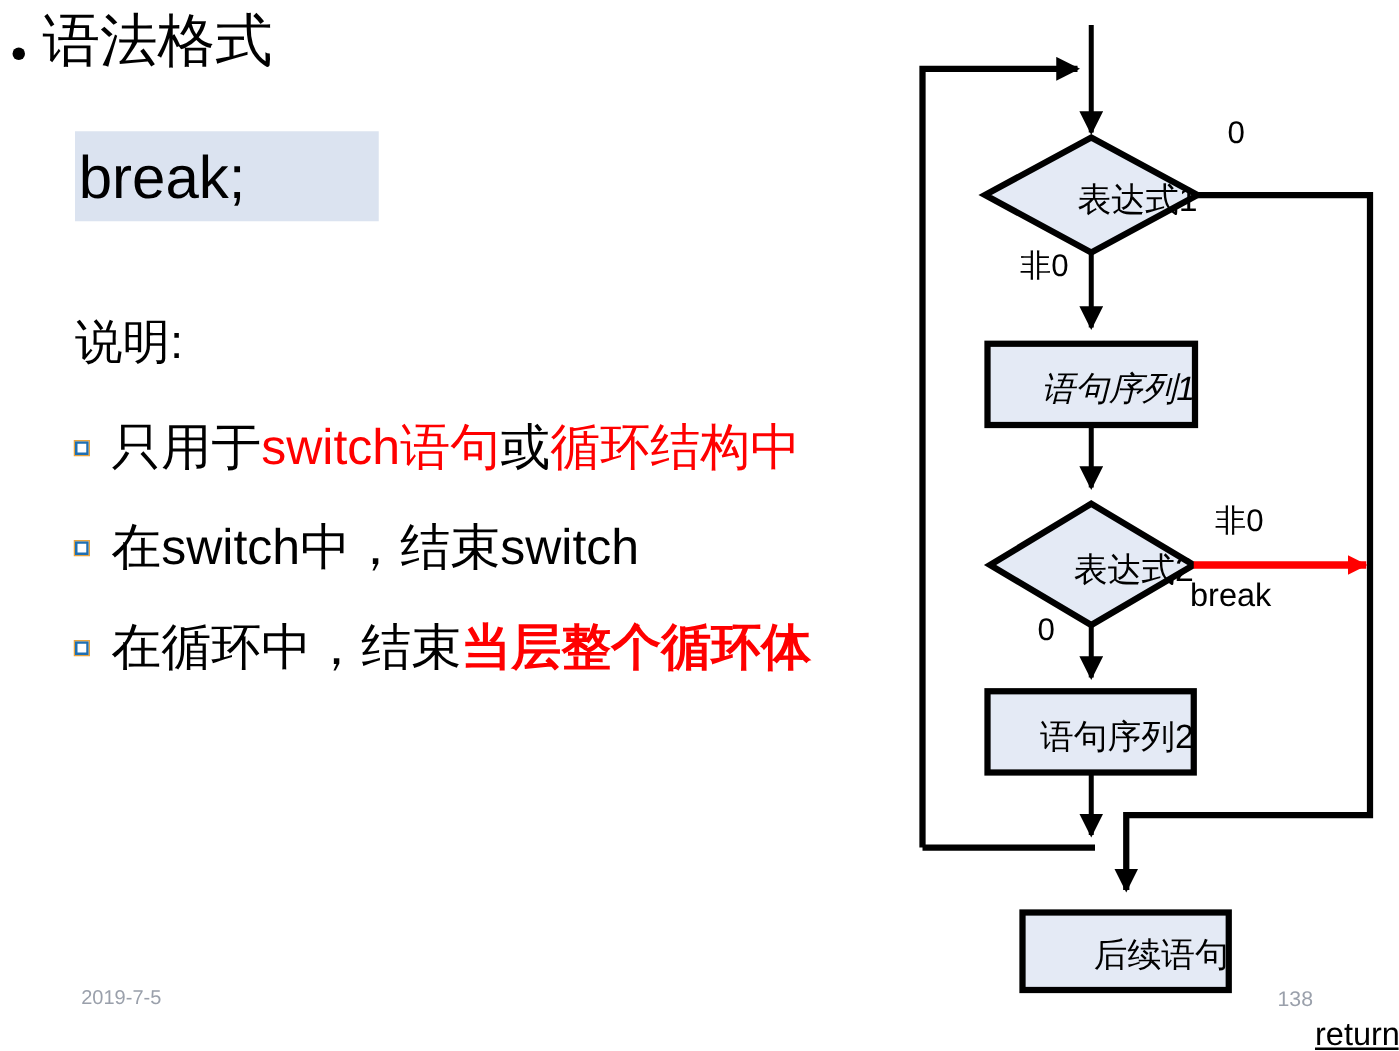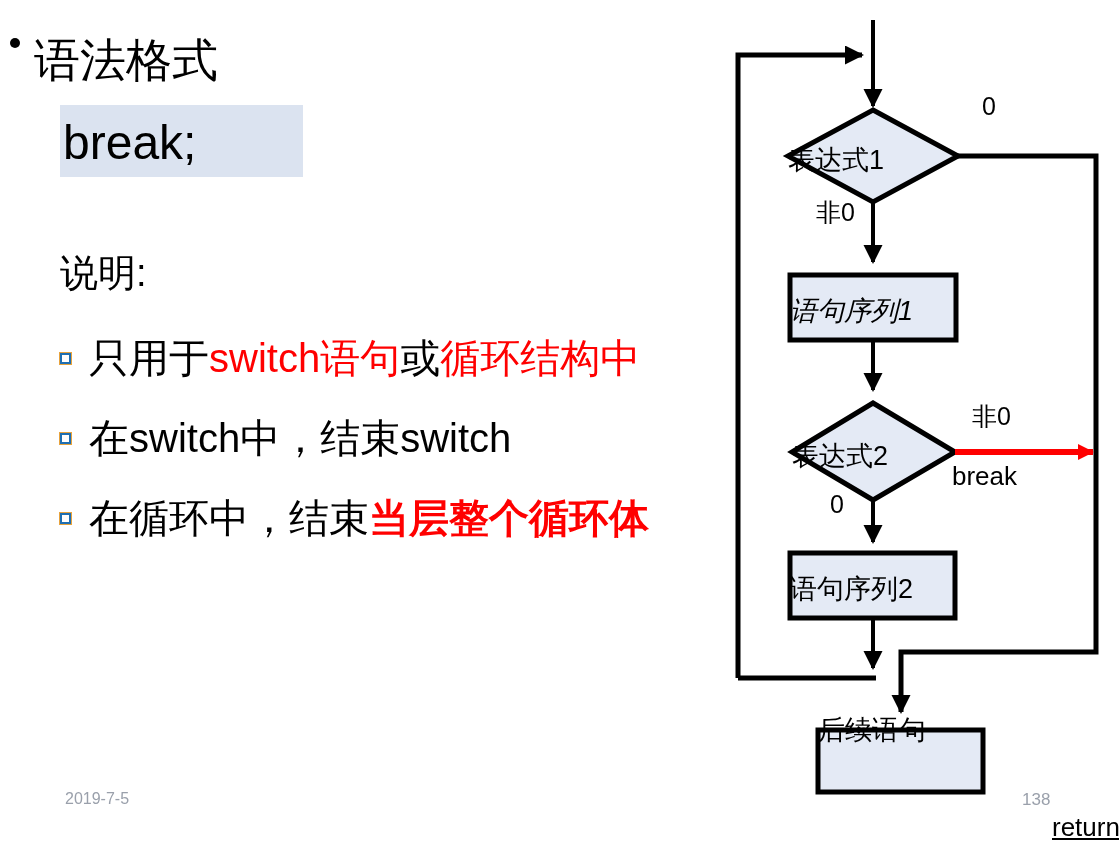--- a/index.html
+++ b/index.html
@@ -33,21 +33,20 @@
     background: #000000;
     margin-top: 30px;
     margin-right: 14px;
     flex: none;
   }
   .title-text {
     font-size: 46px;
     line-height: 1.05;
     color: #000000;
     white-space: nowrap;
-    margin-top: 28px;
   }
 
   .code-box {
     position: absolute;
     left: 60px;
     top: 105px;
     width: 243px;
     height: 72px;
     background: #dbe3f0;
   }
@@ -136,21 +135,21 @@
     top: 0;
     width: 1119px;
     height: 841px;
     pointer-events: none;
   }
   .node-label {
     position: absolute;
     font-size: 27px;
     color: #000000;
     white-space: nowrap;
-    text-align: left;
+    text-align: right;
     pointer-events: none;
   }
   .edge-label {
     position: absolute;
     font-size: 25px;
     color: #000000;
     white-space: nowrap;
     pointer-events: none;
   }
   .edge-label.break-lbl { font-size: 26px; }
@@ -223,21 +222,21 @@
     <line x1="873" y1="618" x2="873" y2="668" stroke="#000000" stroke-width="4" marker-end="url(#ah-black-w)"></line>
     <line x1="738" y1="678" x2="876" y2="678" stroke="#000000" stroke-width="5"></line>
 
     <rect x="818" y="730" width="165" height="62" fill="#e4eaf5" stroke="#000000" stroke-width="5"></rect>
   </svg>
 
   <div class="node-label" style="left:788px; top:142px; width:170px;">表达式1</div>
   <div class="node-label" style="left:790px; top:293px; width:166px;font-style:italic;">语句序列1</div>
   <div class="node-label" style="left:792px; top:438px; width:163px;">表达式2</div>
   <div class="node-label" style="left:790px; top:571px; width:165px;">语句序列2</div>
-  <div class="node-label" style="left:818px; top:712px; width:165px;">后续语句</div>
+  <div class="node-label" style="left:818px; top:746px; width:165px;">后续语句</div>
 
   <div class="edge-label" style="left:982px; top:92px;">0</div>
   <div class="edge-label" style="left:816px; top:196px;">非0</div>
   <div class="edge-label" style="left:972px; top:400px;">非0</div>
   <div class="edge-label break-lbl" style="left:952px; top:461px;">break</div>
   <div class="edge-label" style="left:830px; top:490px;">0</div>
 
   <div class="footer-date">2019-7-5</div>
   <div class="footer-page">138</div>
   <a class="footer-return" href="#">return</a>

